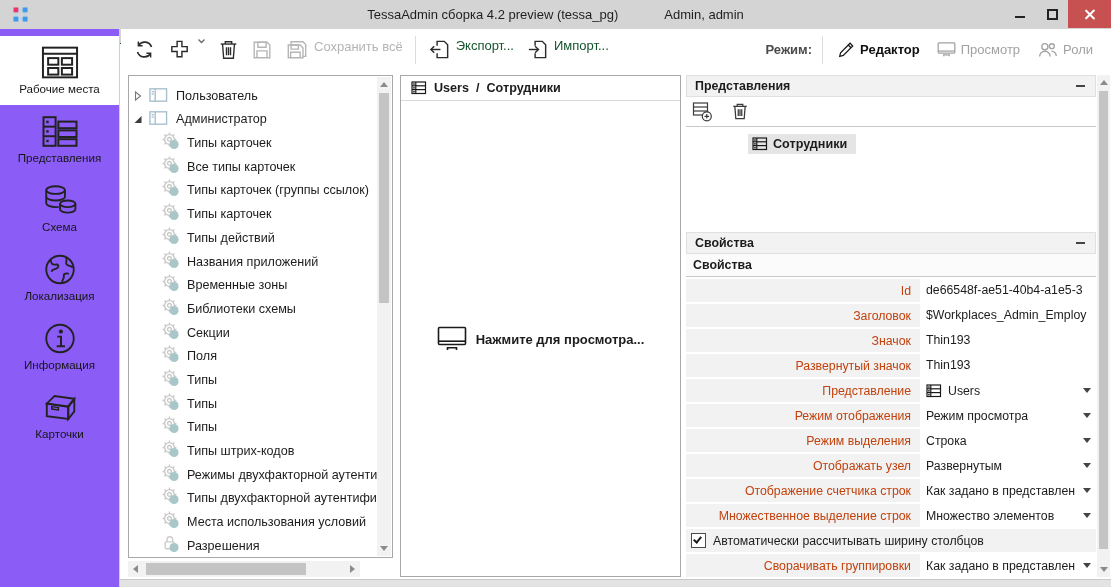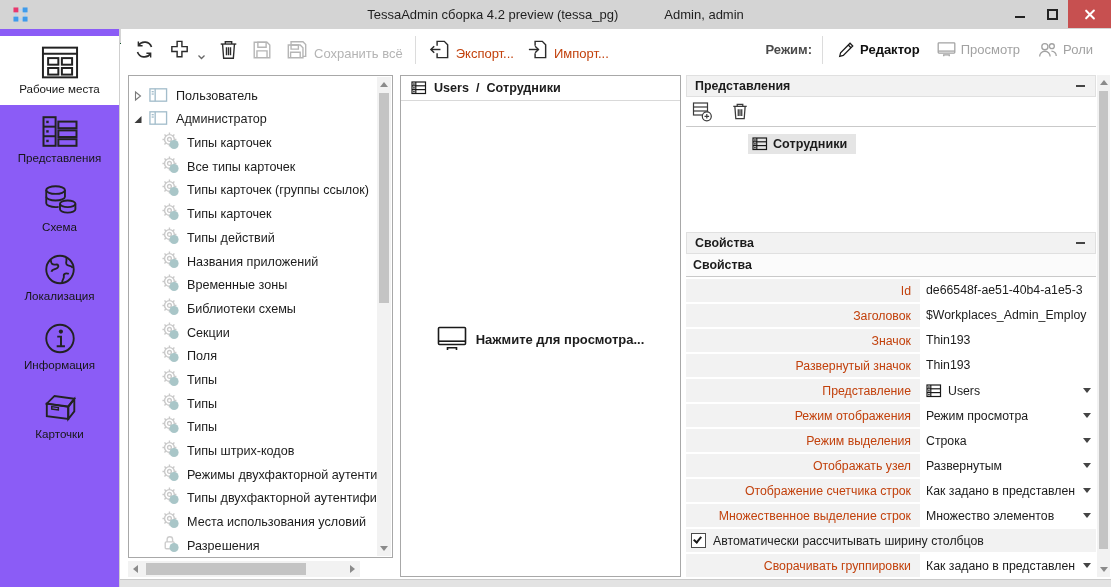--- a/index.html
+++ b/index.html
@@ -22,22 +22,22 @@
 .x-glyph::after{transform:rotate(-45deg)}
 
 
 .sidebar{position:absolute;left:0;top:29px;width:120px;height:558px;background:#8b5cf6;border-right:1px solid #cfcfcf;padding-top:7px}
 .side-item{height:69px;display:flex;flex-direction:column;align-items:center;justify-content:center;gap:3px}
 .side-item.active{background:#fff}
 .side-label{font-size:11.6px;color:#161616;white-space:nowrap}
 
 
 .toolbar{position:absolute;left:121px;top:29px;width:990px;height:41px;background:#fff;display:flex;align-items:center;padding:0 14px 0 12px;gap:12px}
-.tbtn{display:flex;align-items:flex-end;gap:5px}
-.tbtn .lbl{font-size:13px;color:#c2410c;white-space:nowrap}
+.tbtn{display:flex;align-items:flex-start;gap:5px}
+.tbtn .lbl{font-size:13px;color:#14532d;white-space:nowrap}
 .tbtn.disabled .lbl{color:#b4b4b4}
 .tsep{width:1px;height:28px;background:#dcdcdc}
 .toolbar-right{margin-left:auto;display:flex;align-items:center;gap:10px}
 .mode-label{font-weight:bold;color:#4a4a4a;font-size:13px}
 .mode-btn{display:flex;align-items:center;gap:5px;padding:0 4px}
 .mode-btn .lbl{font-size:13px;color:#a2a2a2;white-space:nowrap}
 .mode-btn.active .lbl{color:#111;font-weight:bold}
 
 
 .tree-panel{position:absolute;left:128px;top:75px;width:265px;height:483px;border:1px solid #a8a8a8;background:#fff;overflow:hidden}

